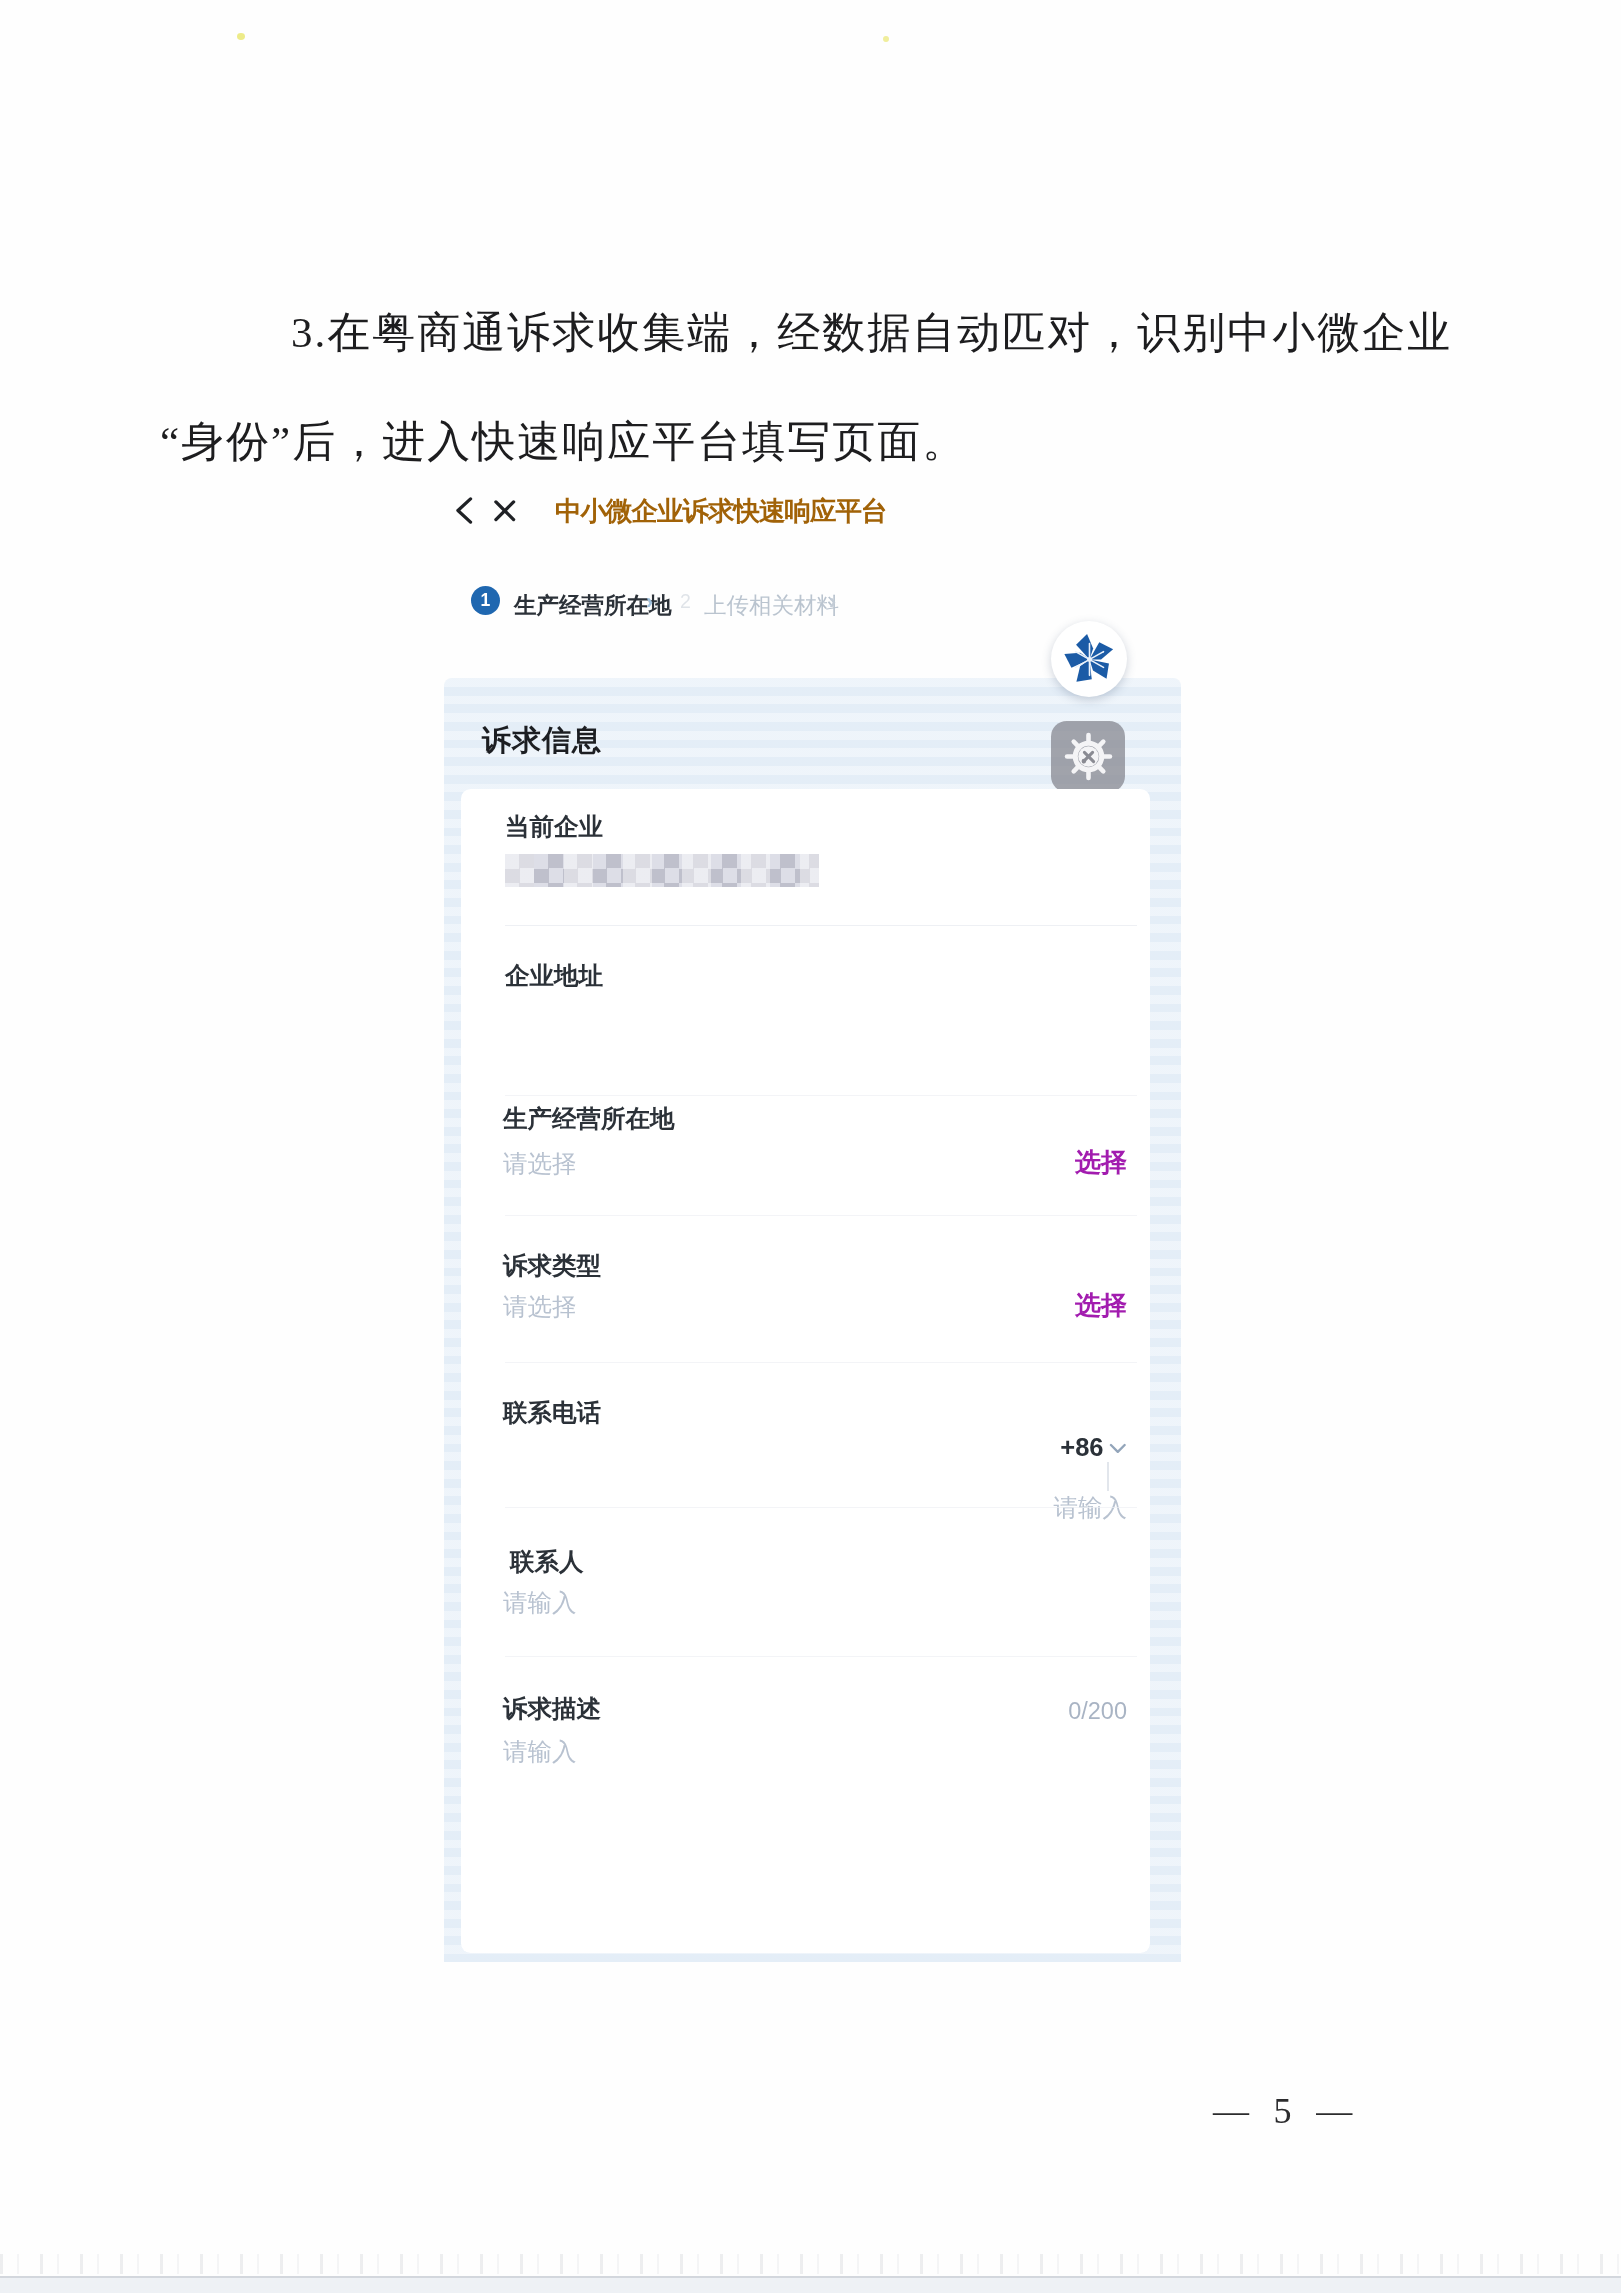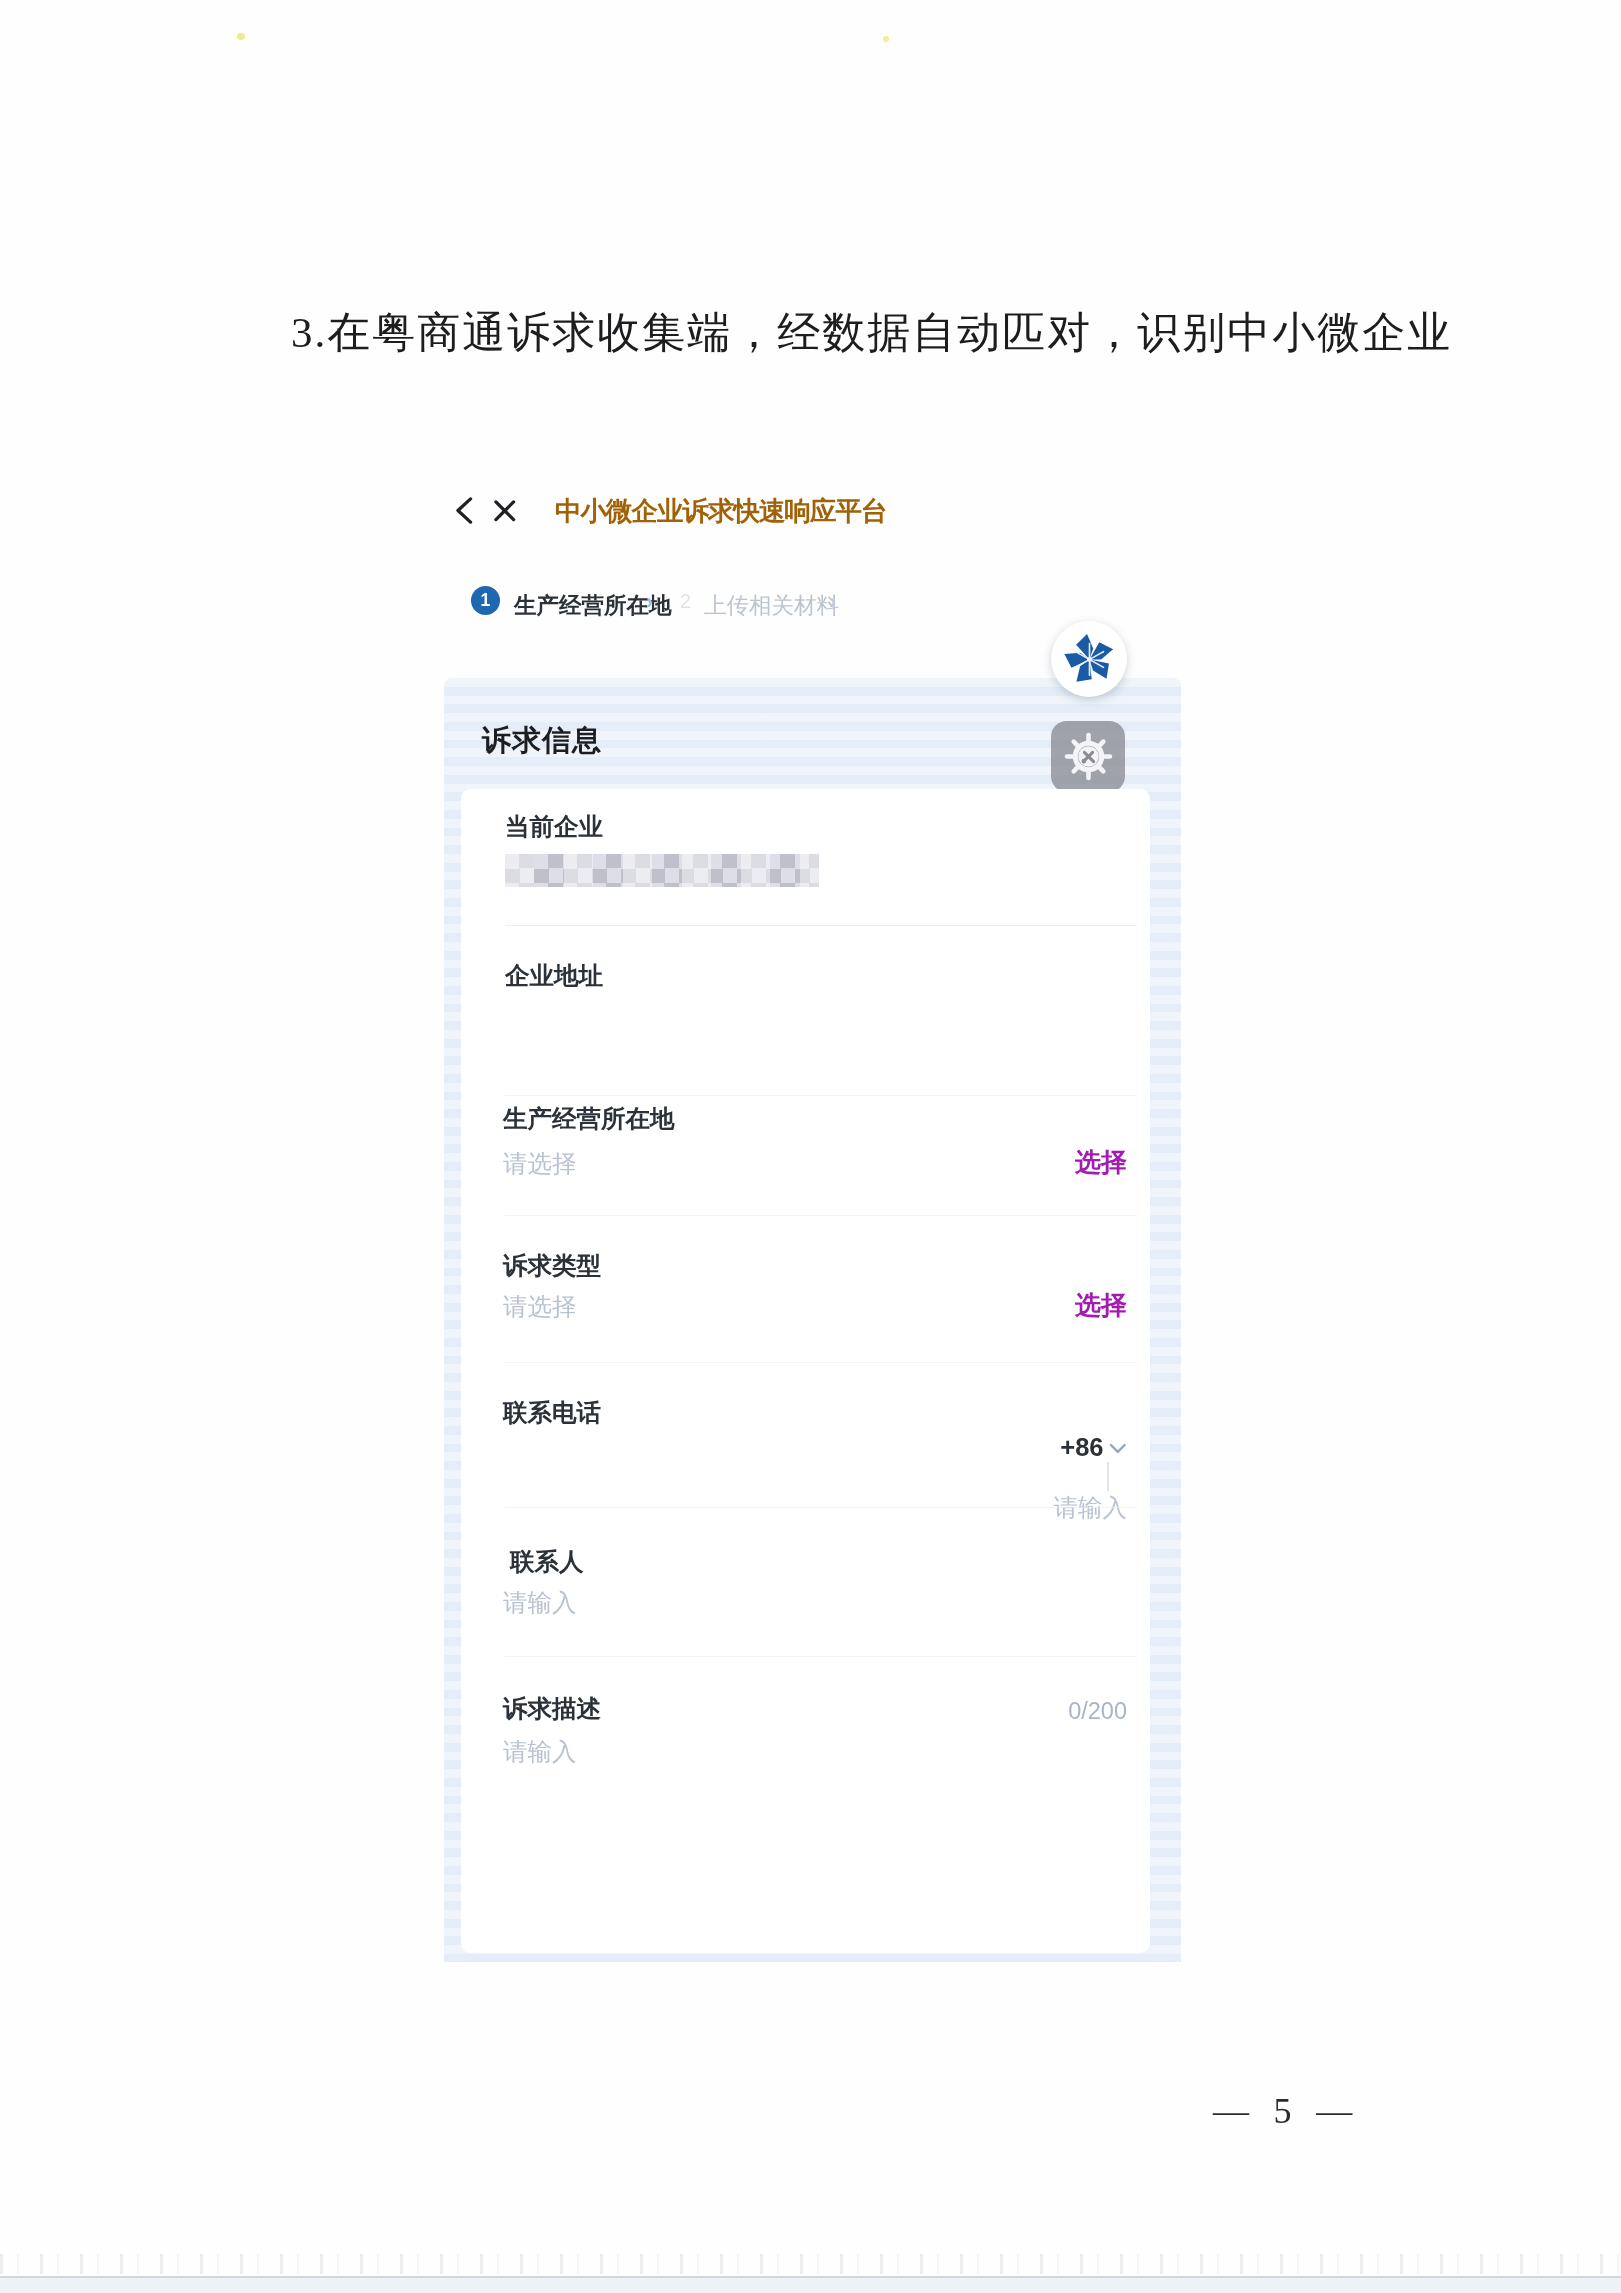--- a/index.html
+++ b/index.html
@@ -77,20 +77,21 @@
 </style>
 </head>
 <body>
 
 <div id="page">
 
   <div class="speck" style="left:237px;top:33px;width:7.8px;height:6.9px;opacity:.65;"></div>
   <div class="speck" style="left:883px;top:36px;width:5.9px;height:5.9px;opacity:.55;"></div>
 
   <div class="doc-par" style="left:291px;top:304px;">3.在粤商通诉求收集端，经数据自动匹对，识别中小微企业</div>
+  <div class="doc-par" style="left:160px;top:413px;">“身份”后，进入快速响应平台填写页面。</div>
 
   <svg class="nav-icon" style="left:451px;top:495px;" width="25.5" height="31" viewBox="0 0 26 32">
     <polyline points="20,4 7,16 20,28" fill="none" stroke="#1f2125" stroke-width="3.4" stroke-linecap="round" stroke-linejoin="round"></polyline>
   </svg>
   <svg class="nav-icon" style="left:492px;top:498px;" width="25.5" height="25.5" viewBox="0 0 26 26">
     <line x1="4" y1="4" x2="22" y2="22" stroke="#1f2125" stroke-width="3.4" stroke-linecap="round"></line>
     <line x1="22" y1="4" x2="4" y2="22" stroke="#1f2125" stroke-width="3.4" stroke-linecap="round"></line>
   </svg>
   <div class="nav-title">中小微企业诉求快速响应平台</div>
 

